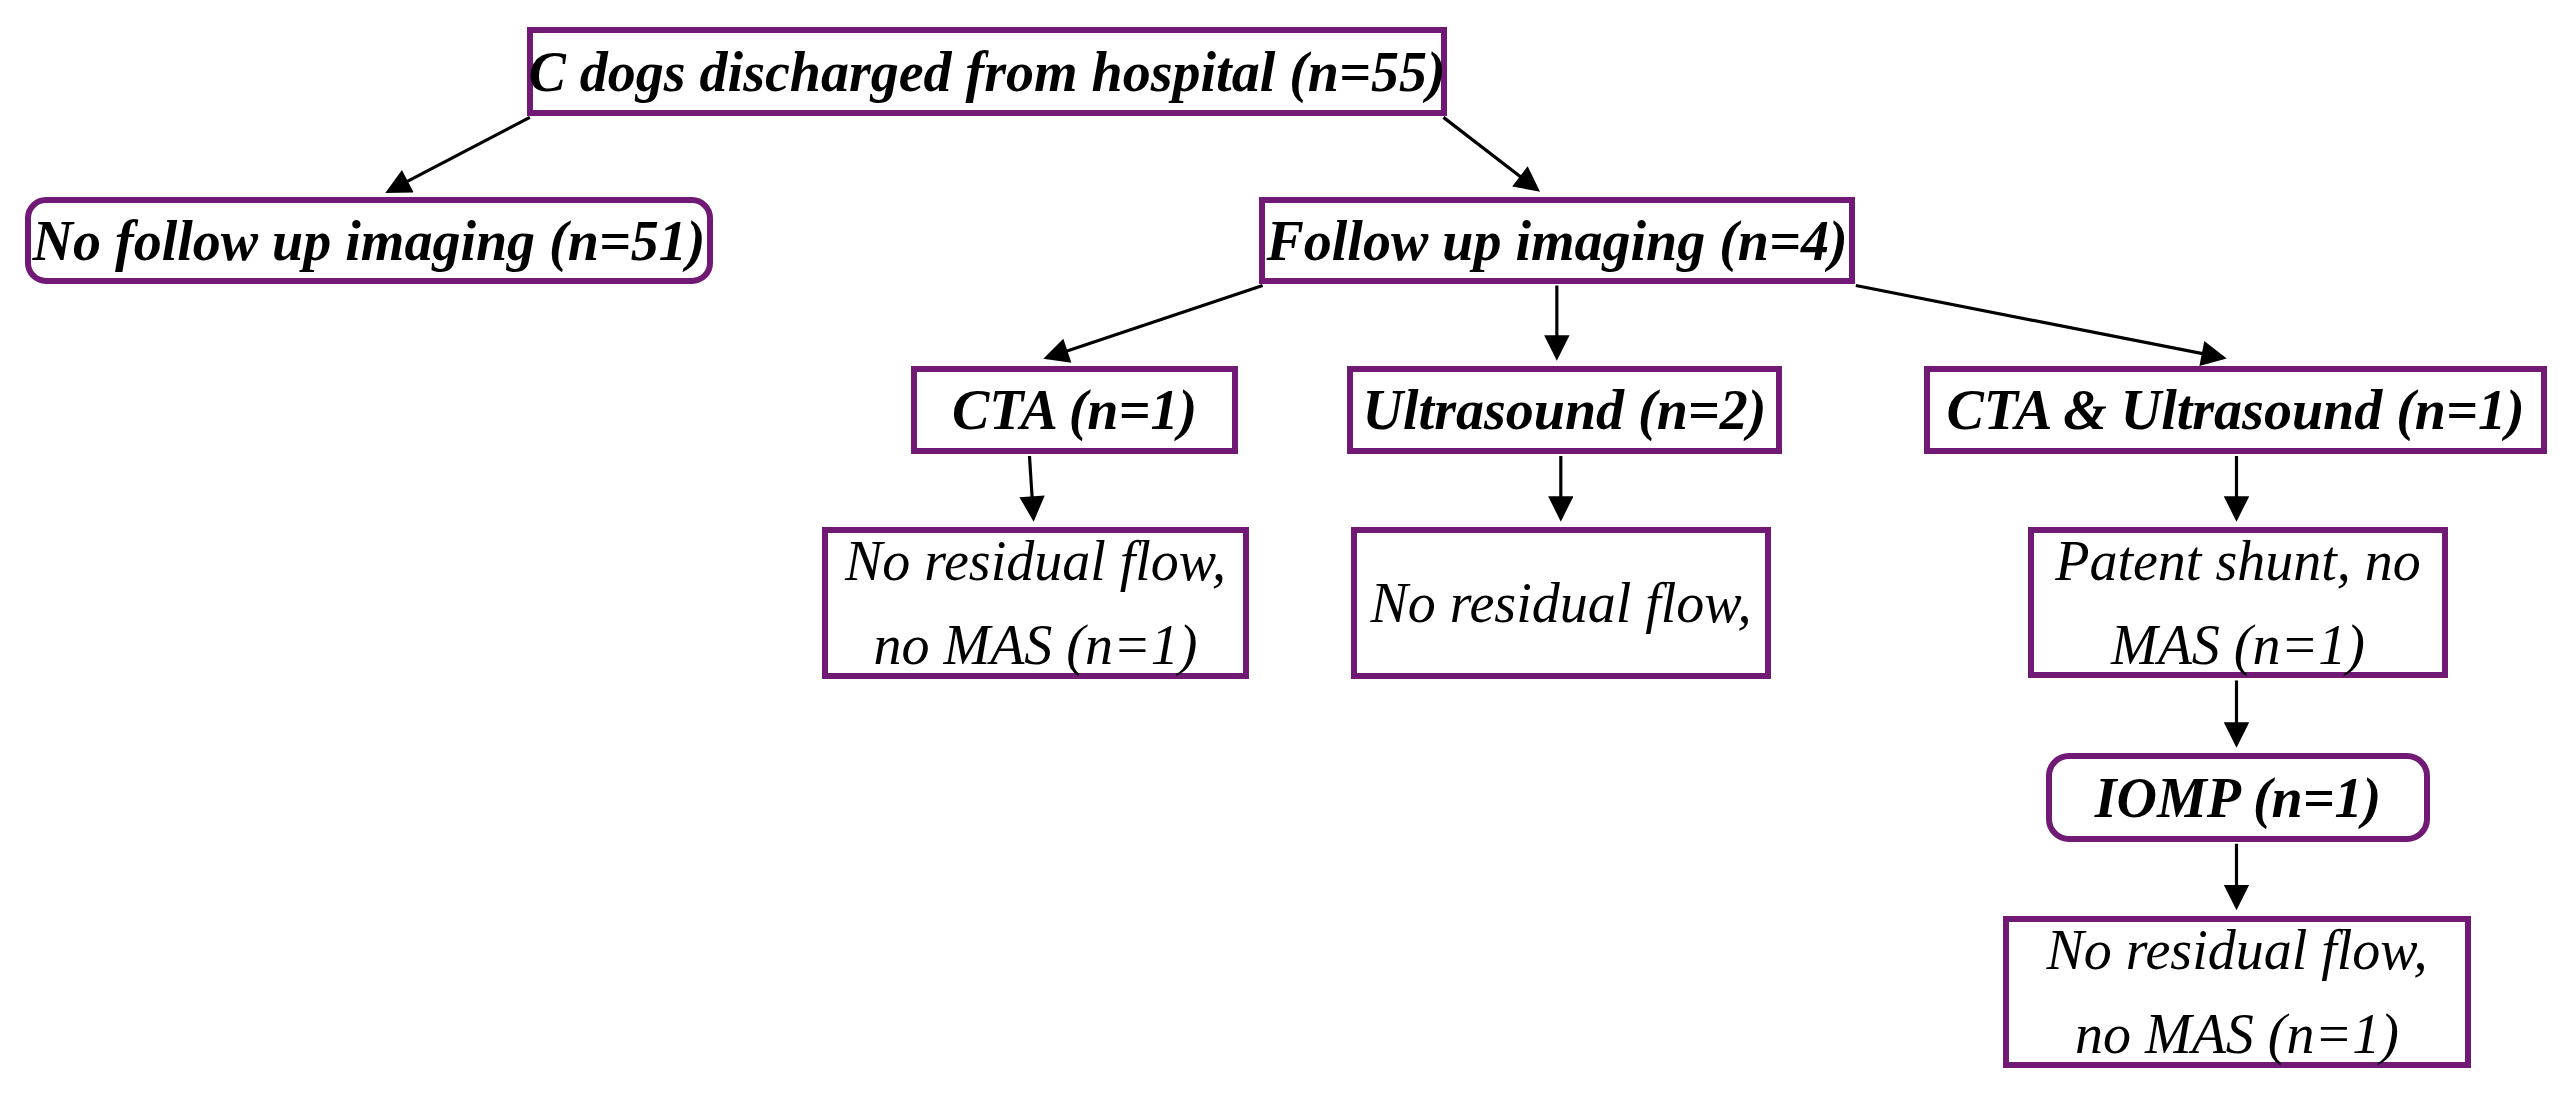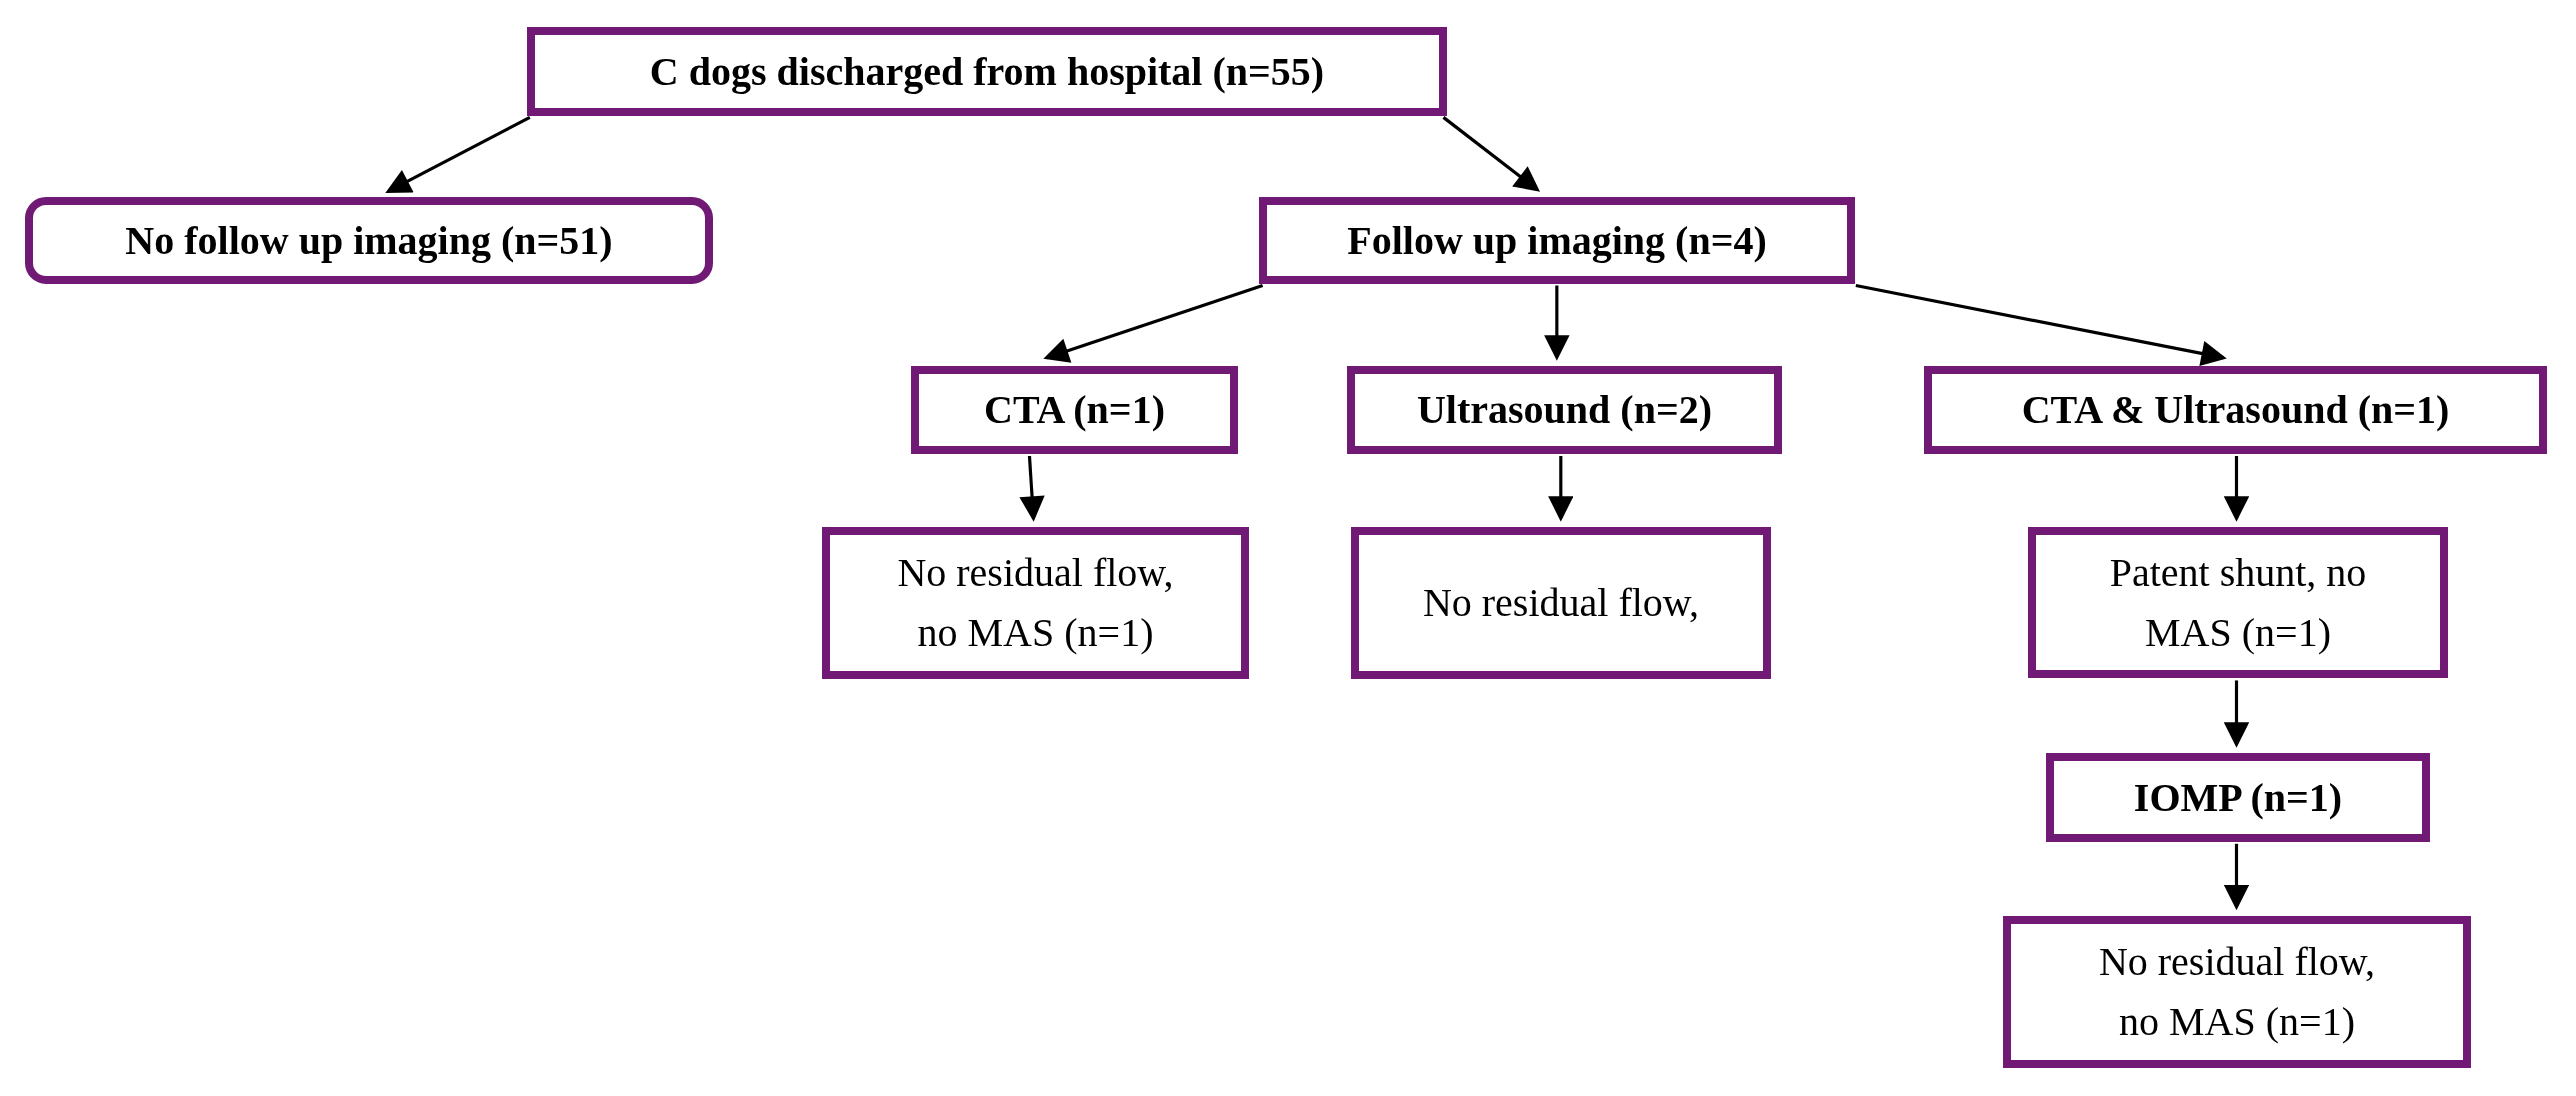--- a/index.html
+++ b/index.html
@@ -20,43 +20,44 @@
     position: absolute;
     left: 0;
     top: 0;
     width: 2576px;
     height: 1096px;
   }
   .node {
     position: absolute;
     box-sizing: border-box;
     background: #ffffff;
-    border: 8px solid #701a75;
+    border: 6px solid #701a75;
     display: flex;
     flex-direction: column;
     align-items: center;
     justify-content: center;
     text-align: center;
-    font-size: 40px;
+    font-size: 56px;
     line-height: 1.5;
     white-space: nowrap;
+    font-style: italic;
   }
   .node.bold { font-weight: bold; }
 
   
   #node-root            { left: 527px;  top: 27px;   width: 920px; height: 89px; }
   #node-no-followup     { left: 25px;   top: 197px;  width: 688px;  height: 87px; border-radius: 21px; }
   #node-followup        { left: 1259px; top: 197px;  width: 596px;  height: 87px; }
   #node-cta             { left: 911px; top: 366px;  width: 327px;  height: 88px; }
   #node-ultrasound      { left: 1347px; top: 366px;  width: 435px;  height: 88px; text-align: right; }
   #node-cta-ultrasound  { left: 1924px; top: 366px;  width: 623px;  height: 88px; }
   #node-cta-outcome     { left: 822px; top: 527px;  width: 427px;  height: 152px; }
   #node-us-outcome      { left: 1351px; top: 527px;  width: 420px;  height: 152px; }
   #node-ctaus-outcome   { left: 2028px; top: 527px;  width: 420px;  height: 151px; }
-  #node-iomp            { left: 2046px; top: 753px;  width: 384px;  height: 89px; }
+  #node-iomp            { left: 2046px; top: 753px;  width: 384px;  height: 89px; border-radius: 23px; }
   #node-final-outcome   { left: 2003px; top: 916px; width: 468px;  height: 152px; }
 
   .line-span { display: block; }
 </style>
 </head>
 <body>
 
 <div id="canvas">
 
   <svg id="arrow-layer" viewBox="0 0 3248 1382" xmlns="http://www.w3.org/2000/svg">

